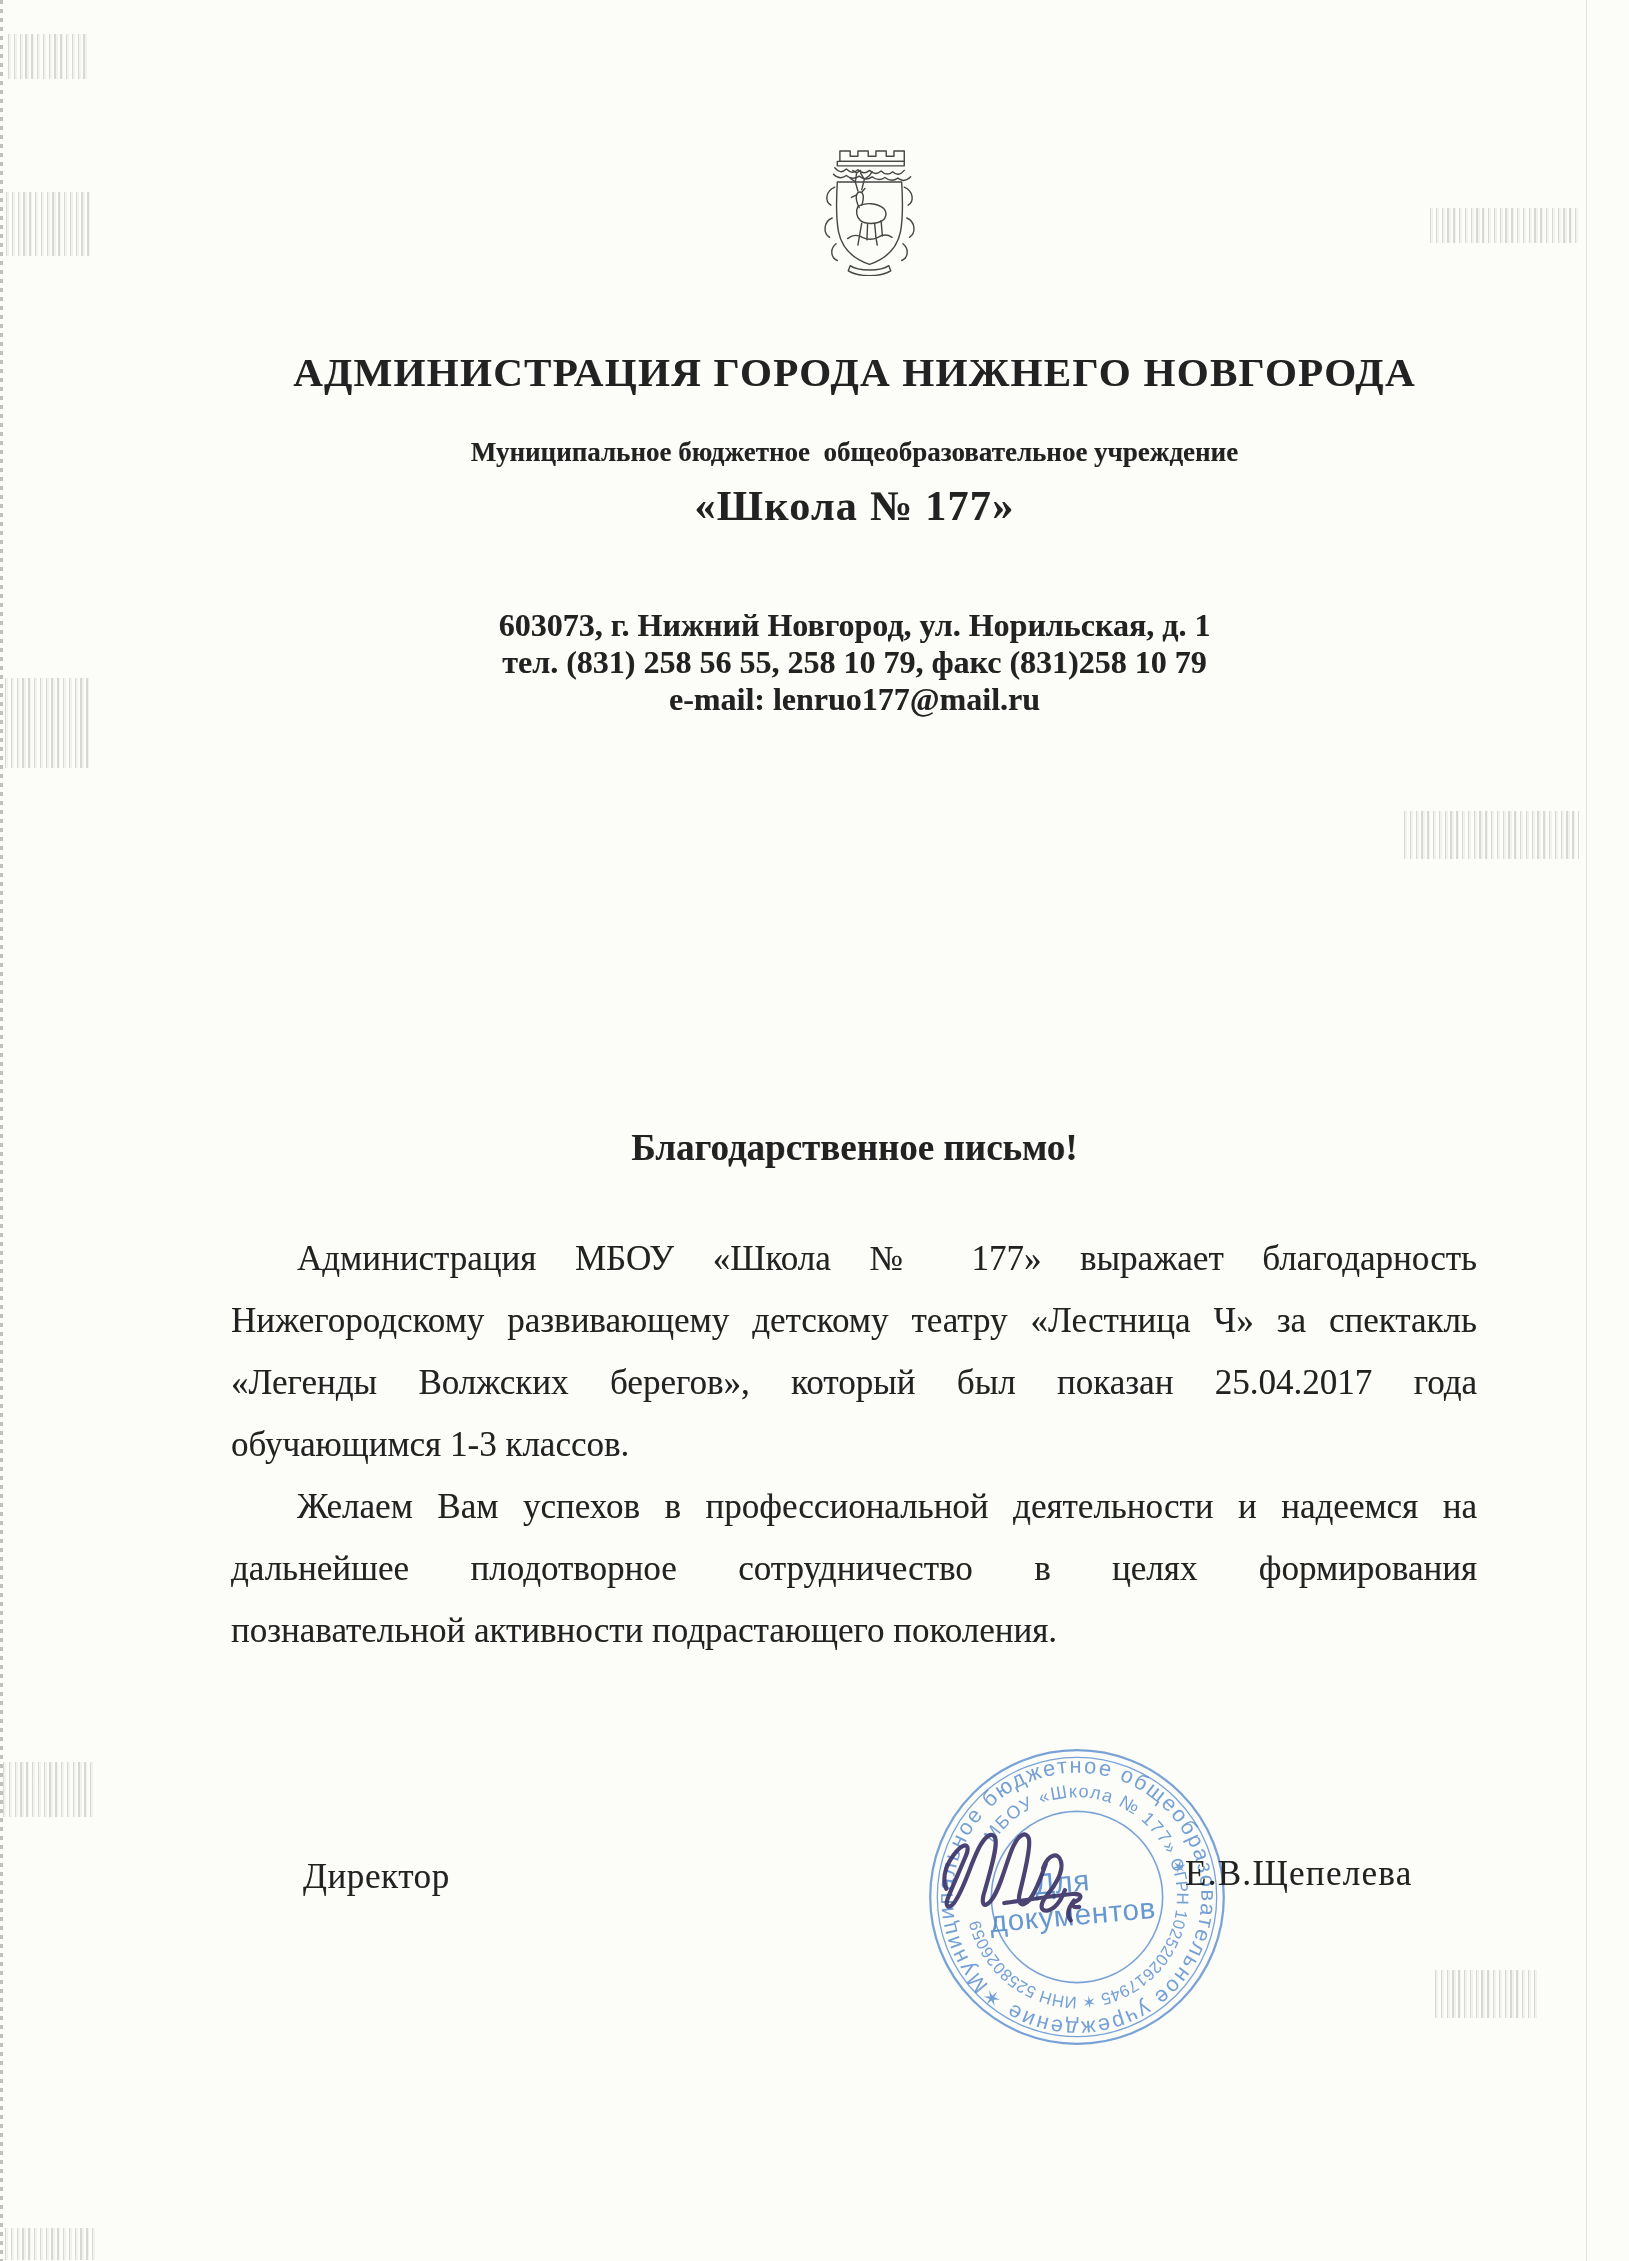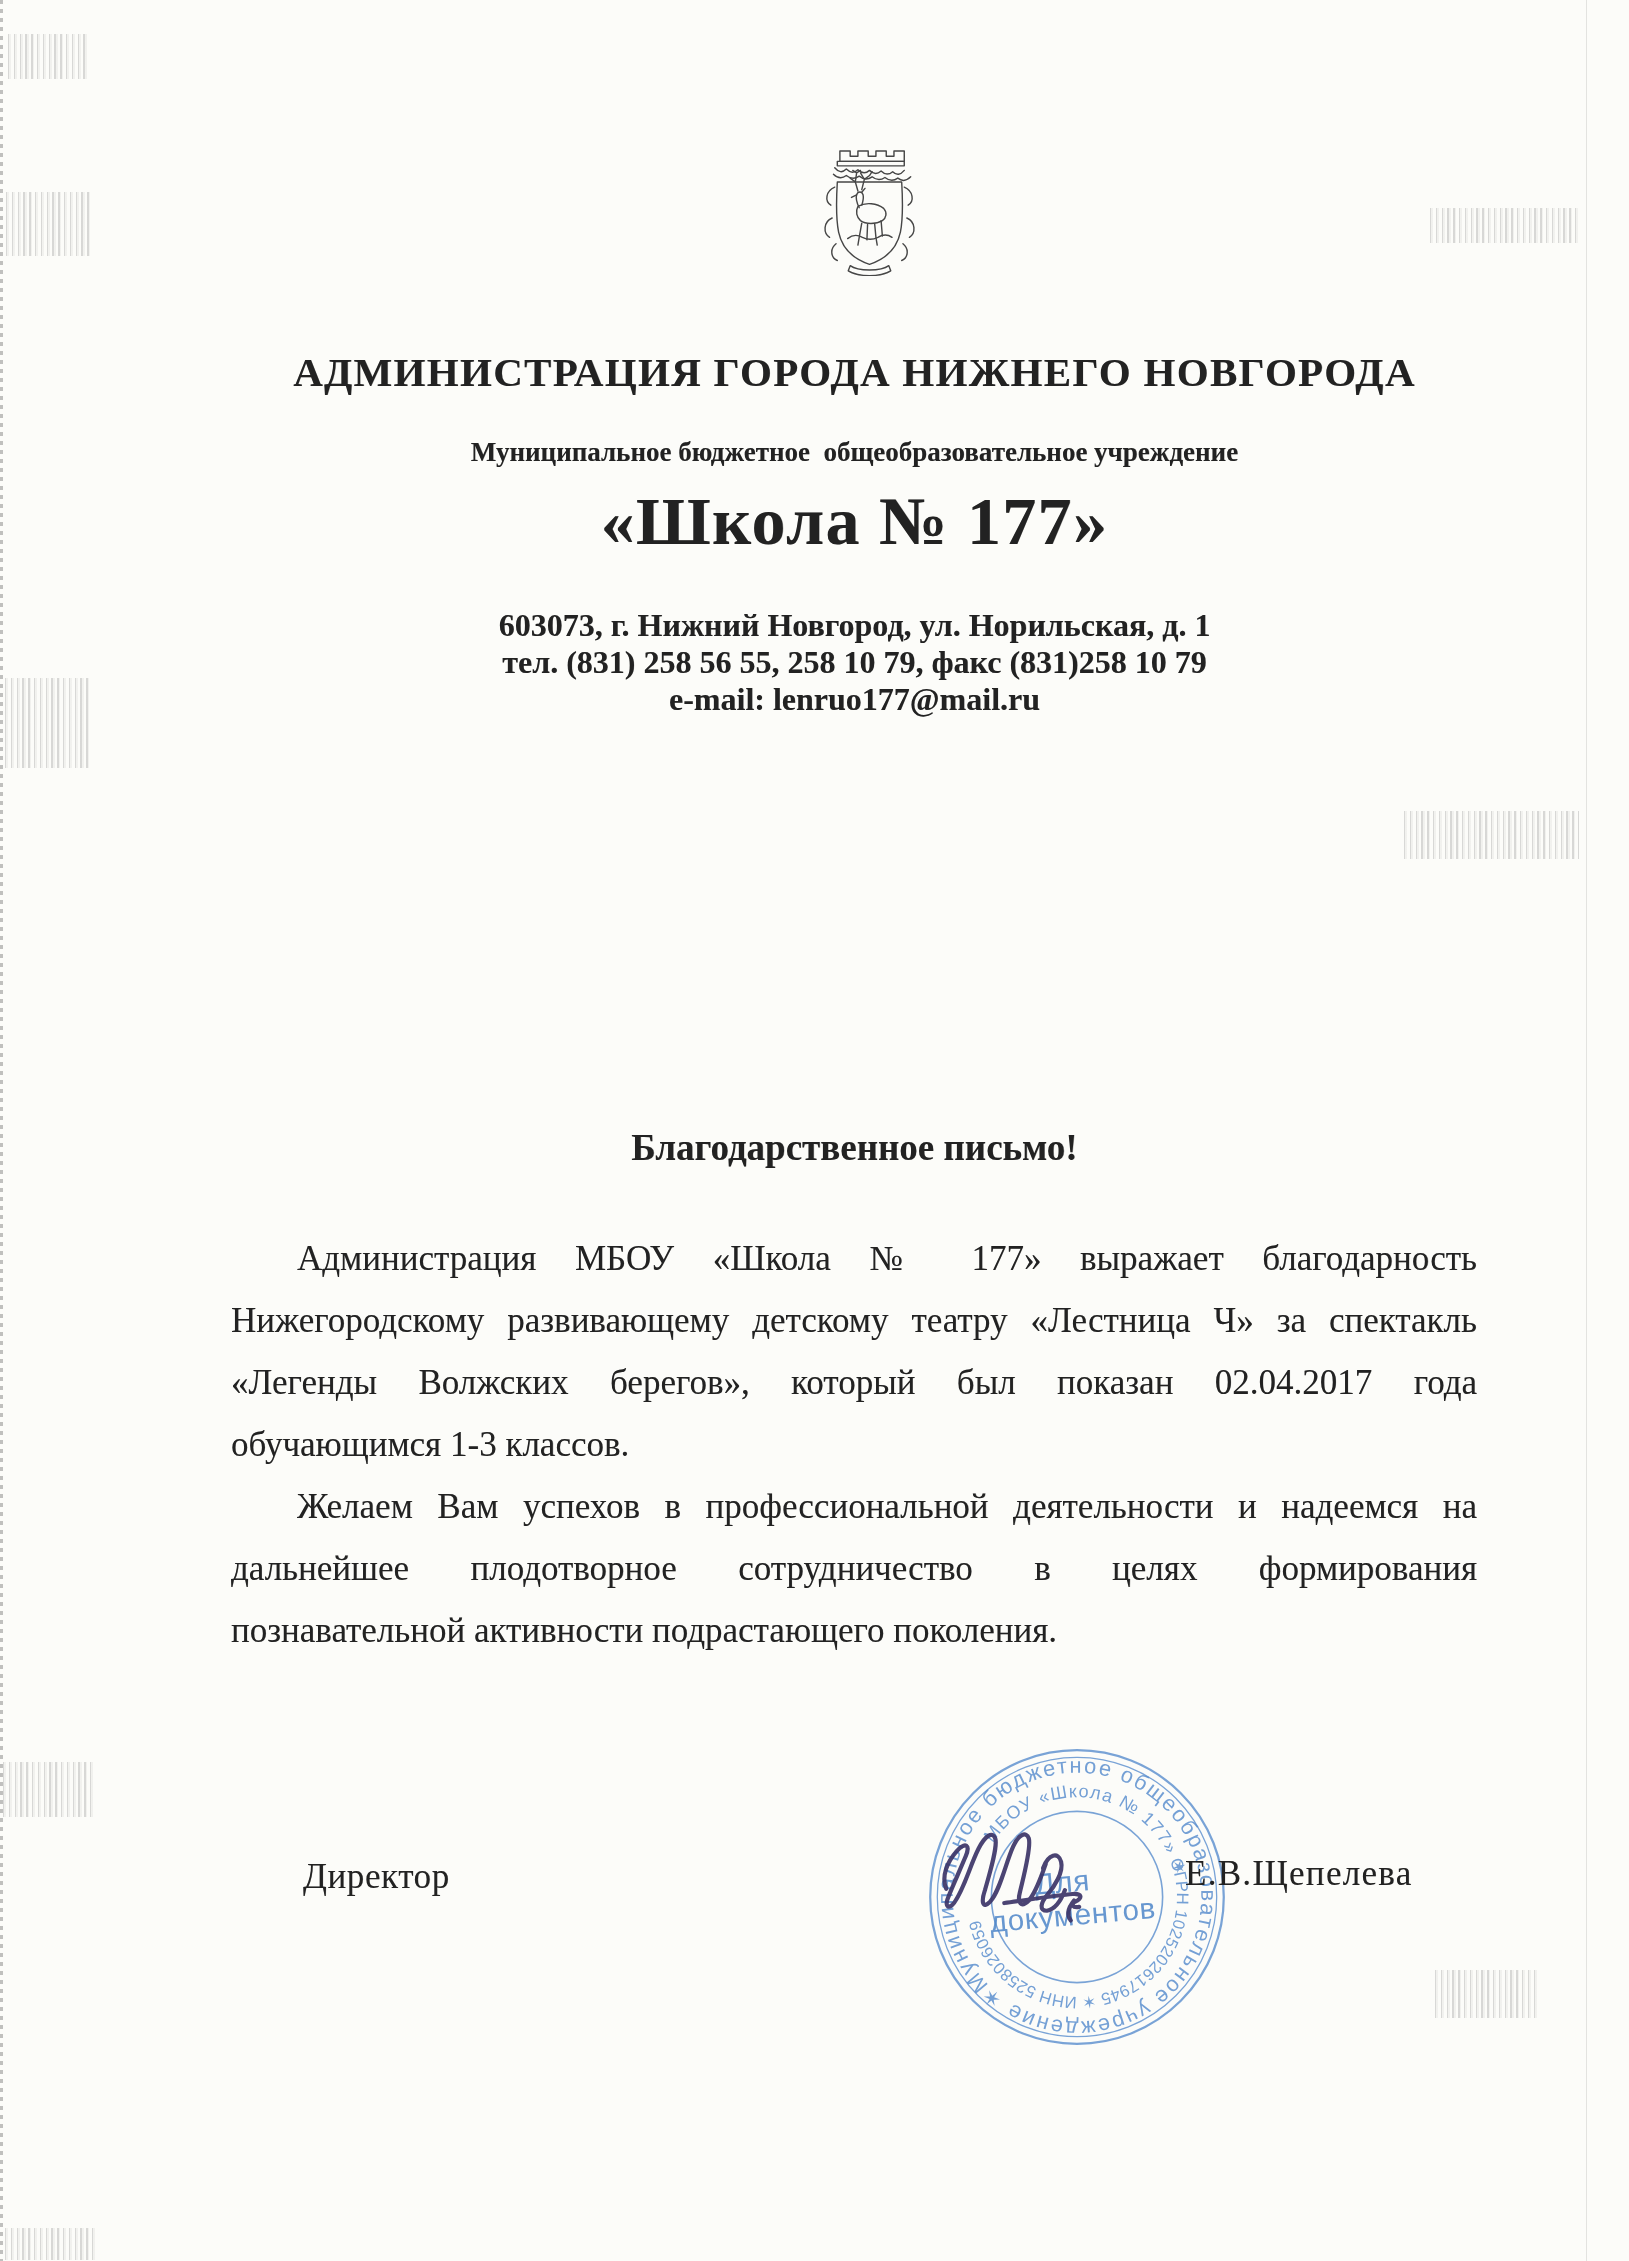--- a/index.html
+++ b/index.html
@@ -13,21 +13,21 @@
     padding-left:44px;
   }
   .abs{position:absolute;}
   .doc-text{text-shadow:0.3px 0.3px 0.6px rgba(50,50,50,0.35);}
   .center{text-align:center;}
   .bold{font-weight:bold;}
   .pre{white-space:pre-wrap;}
 
   .administration{top:348px;left:84px;width:1541px;font-size:41px;letter-spacing:1.3px;}
   .institution{top:437px;left:84px;width:1541px;font-size:27px;}
-  .school-name{top:482px;left:84px;width:1541px;font-size:68px;letter-spacing:1.3px;}
+  .school-name{top:482px;left:84px;width:1541px;font-size:42px;letter-spacing:1.3px;}
   .address-block{top:607px;left:84px;width:1541px;font-size:32px;line-height:37px;}
 
   .letter-title{top:1126px;left:84px;width:1541px;font-size:37px;font-weight:bold;}
 
   .letter-body{top:1228px;left:231px;width:1246px;font-size:35px;line-height:62px;}
   .jl{text-align:justify;text-align-last:justify;}
   .ind{text-indent:66px;}
 
   .director{top:1857px;left:303px;font-size:35px;letter-spacing:0.6px;text-align:center;}
   .signer{top:1854px;left:1185px;font-size:35px;letter-spacing:1.3px;}
@@ -109,21 +109,21 @@
     <div>603073, г. Нижний Новгород, ул. Норильская, д. 1</div>
     <div>тел. (831) 258 56 55, 258 10 79, факс (831)258 10 79</div>
     <div>e-mail: lenruo177@mail.ru</div>
   </div>
 
   <div class="abs center doc-text letter-title">Благодарственное письмо!</div>
 
   <div class="abs doc-text letter-body">
     <div class="jl ind">Администрация МБОУ «Школа № 177» выражает благодарность</div>
     <div class="jl">Нижегородскому развивающему детскому театру «Лестница Ч» за спектакль</div>
-    <div class="jl">«Легенды Волжских берегов», который был показан 02.04.2017 года</div>
+    <div class="jl">«Легенды Волжских берегов», который был показан 25.04.2017 года</div>
     <div>обучающимся 1-3 классов.</div>
     <div class="jl ind">Желаем Вам успехов в профессиональной деятельности и надеемся на</div>
     <div class="jl">дальнейшее плодотворное сотрудничество в целях формирования</div>
     <div>познавательной активности подрастающего поколения.</div>
   </div>
 
   <svg class="abs" style="left:927px;top:1747px;" width="300" height="300" viewBox="0 0 466 466">
     <defs>
       <path id="ringO" d="M40,233 a193,193 0 1,1 386,0 a193,193 0 1,1 -386,0"></path>
       <path id="ringI" d="M78,233 a155,155 0 1,1 310,0 a155,155 0 1,1 -310,0"></path>

